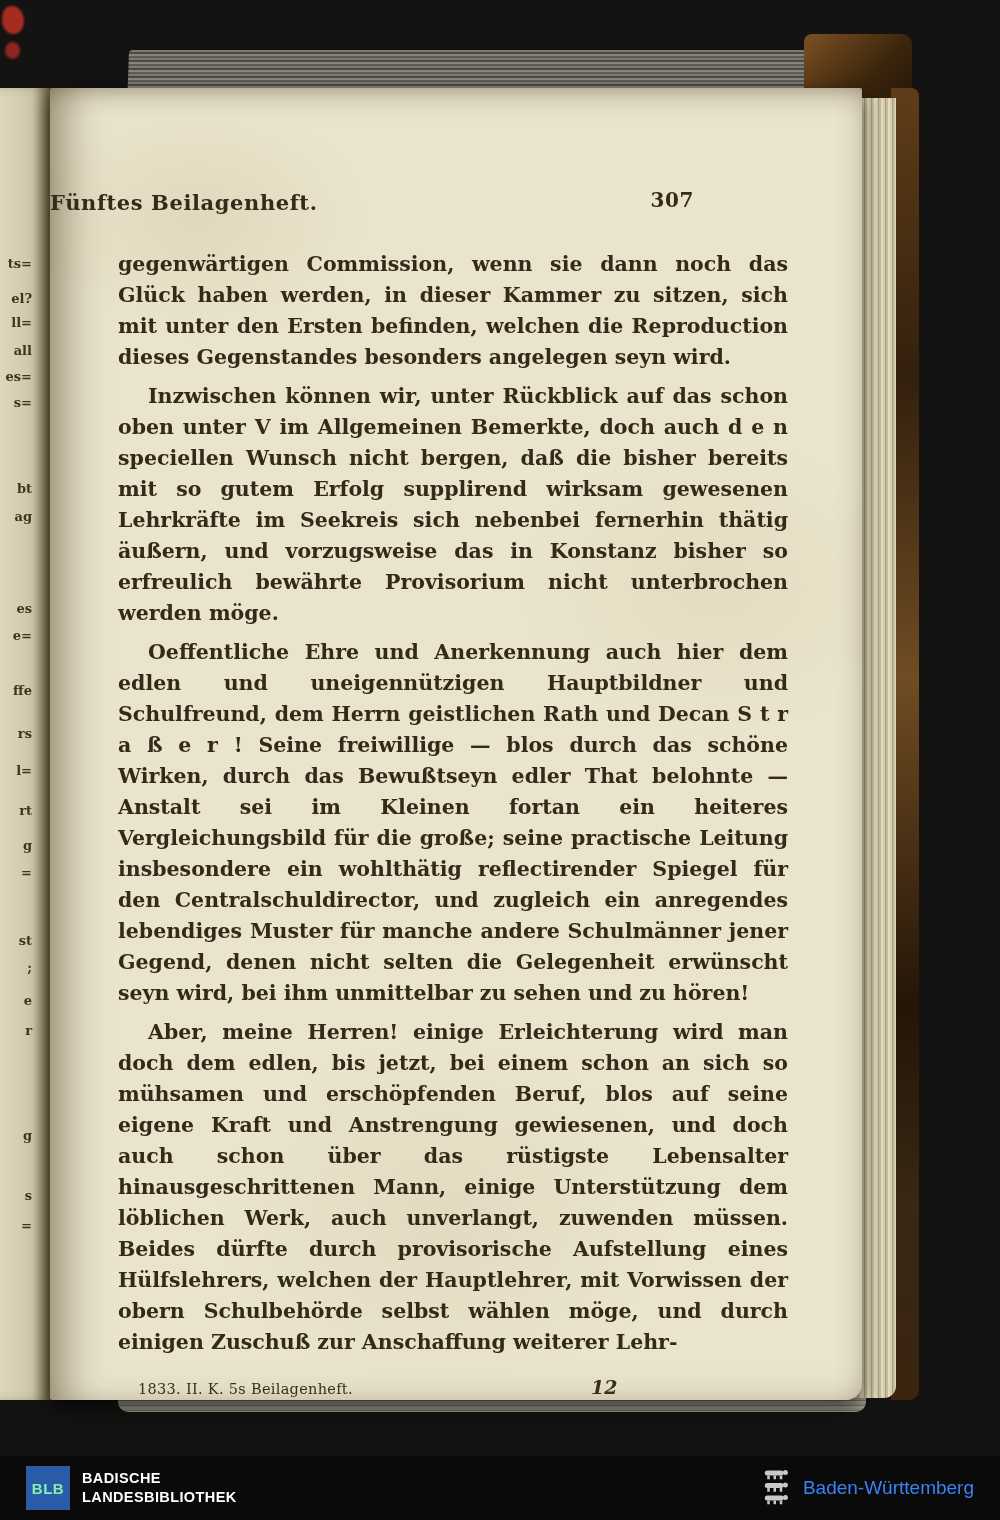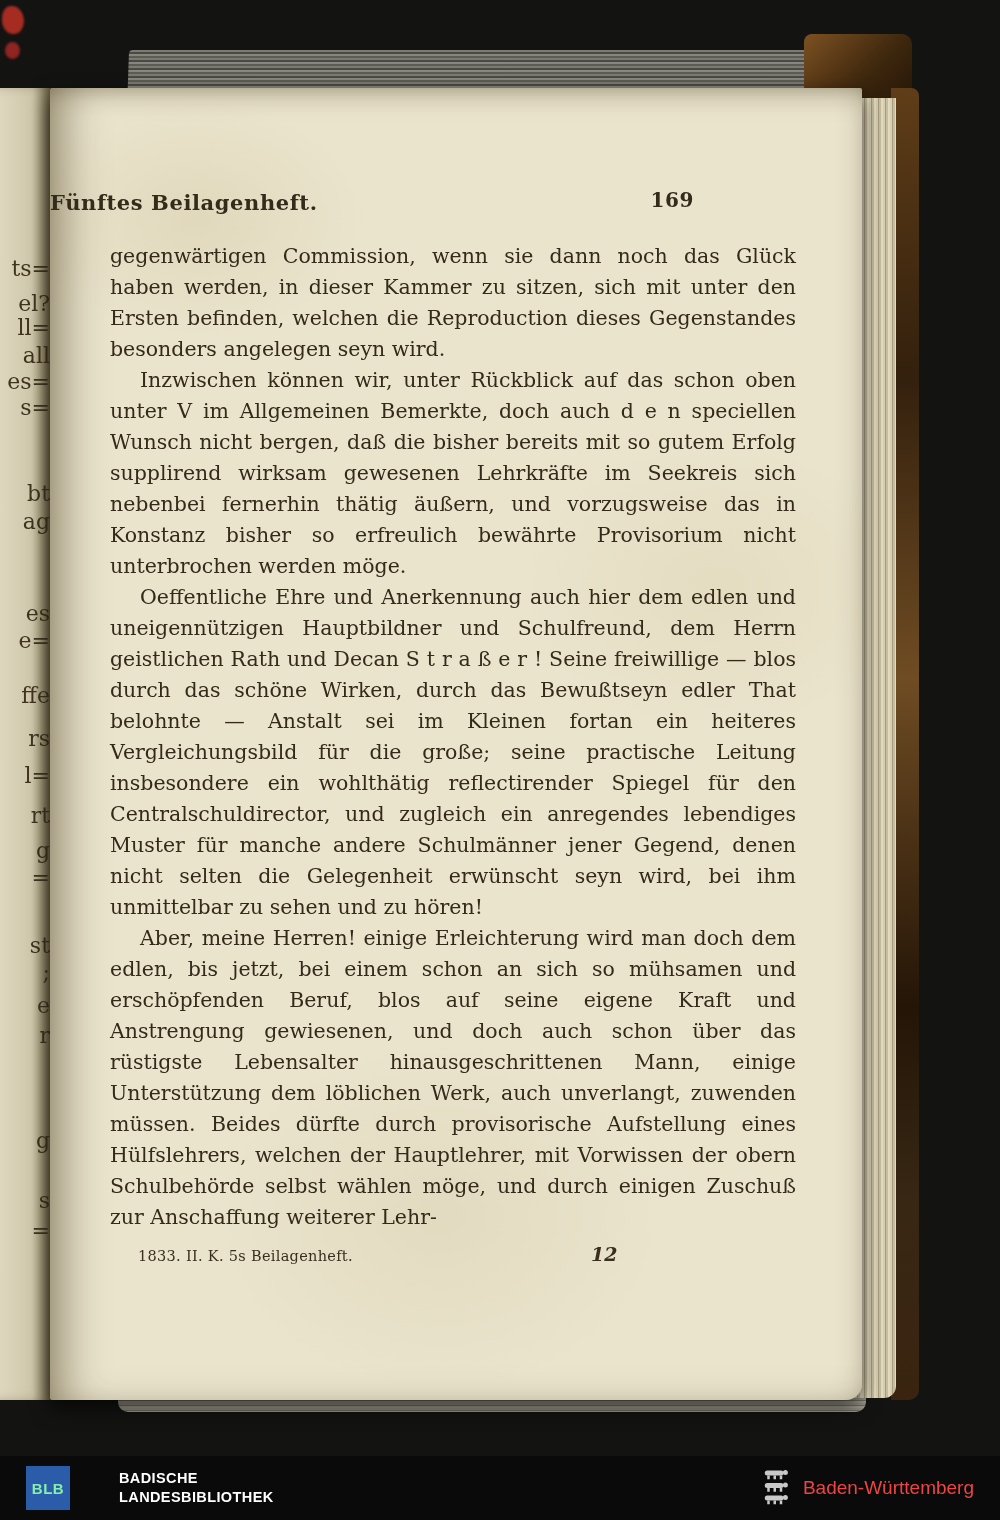--- a/index.html
+++ b/index.html
@@ -32,21 +32,21 @@
     position:absolute; left:118px; top:1398px; width:748px; height:14px;
     background:repeating-linear-gradient(180deg,#b9b5a5 0 2px,#8d8a7c 2px 3px,#c9c4b2 3px 5px);
     border-radius:0 0 10px 10px; opacity:.8;
   }
   .left-page {
     position:absolute; left:0; top:88px; width:50px; height:1312px;
     background:linear-gradient(90deg,#ded7be,#cfc7ab 65%,#998e6d);
     box-shadow:inset -10px 0 14px -6px rgba(50,40,15,.65);
   }
   .frag {
-    position:absolute; right:0; font-size:22px; font-weight:normal;
+    position:absolute; right:18px; font-size:13px; font-weight:bold;
     color:#40341f; white-space:nowrap;
   }
   .red-mark-a {
     position:absolute; left:2px; top:6px; width:22px; height:28px;
     background:#a62c22; border-radius:45% 60% 50% 55%; filter:blur(1px);
   }
   .red-mark-b {
     position:absolute; left:5px; top:42px; width:15px; height:17px;
     background:#8f2520; border-radius:50%; filter:blur(1px);
   }
@@ -70,42 +70,42 @@
     font-size:21px; font-weight:bold; letter-spacing:.6px; color:#352b1a;
   }
   .page-number {
     position:absolute; right:168px; top:-2px;
     font-size:20px; font-weight:bold; color:#352b1a;
   }
   .page-body {
     padding:26px 66px 0 60px; text-align:justify; hyphens:none;
     font-size:20.5px; line-height:31px; color:#35291a;
   }
-  .page-body p { margin:0; text-indent:30px; }
+  .page-body p { margin:8px; text-indent:30px;font-weight:bold; }
   .page-body p.no-indent { text-indent:0; }
   .page-footer {
     display:flex; align-items:baseline; padding:10px 88px 0 88px; color:#3a2f1e;
   }
   .signature { font-size:14.5px; letter-spacing:.3px; }
   .sheet-number { font-size:19px; font-weight:bold; margin-left:238px;font-style:italic; }
   
   .footer-bar {
     position:absolute; left:0; bottom:0; width:1000px; height:64px;
     background:#0a0a0a; display:flex; align-items:center; justify-content:space-between;
     padding:0 26px; box-sizing:border-box;
     font-family:"Liberation Sans", sans-serif;
   }
   .blb-left { display:flex; align-items:center; gap:12px; }
   .blb-logo {
     width:44px; height:44px; background:#2a5caa; color:#86efac;
     display:flex; align-items:center; justify-content:center;
     font-weight:bold; font-size:15px; letter-spacing:.5px;
   }
-  .blb-name { color:#fff; font-weight:bold; font-size:14.5px; line-height:1.3; letter-spacing:.4px;margin-left:37px; }
-  .bw-right { display:flex; align-items:center; gap:12px; color:#ef4444; font-size:19px; }
+  .blb-name { color:#fff; font-weight:bold; font-size:14.5px; line-height:1.3; letter-spacing:.4px; }
+  .bw-right { display:flex; align-items:center; gap:12px; color:#3b82f6; font-size:19px; }
   .bw-emblem { display:block; }
 </style>
 </head>
 <body>
 
 <div class="stage">
 
   <div class="top-edge"></div>
   <div class="cover-corner"></div>
   <div class="cover-strip"></div>
@@ -136,21 +136,21 @@
     <span class="frag" style="top:905px">e</span>
     <span class="frag" style="top:935px">r</span>
     <span class="frag" style="top:1040px">g</span>
     <span class="frag" style="top:1100px">s</span>
     <span class="frag" style="top:1130px">=</span>
   </div>
 
   <div class="page">
     <div class="page-header">
       <span>Fünftes Beilagenheft.</span>
-      <span class="page-number">169</span>
+      <span class="page-number">307</span>
     </div>
     <div class="page-body">
       <p class="no-indent">gegenwärtigen Commission, wenn sie dann noch das Glück haben werden, in dieser Kammer zu sitzen, sich mit unter den Ersten befinden, welchen die Reproduction dieses Gegenstandes besonders angelegen seyn wird.</p>
       <p>Inzwischen können wir, unter Rückblick auf das schon oben unter V im Allgemeinen Bemerkte, doch auch d e n speciellen Wunsch nicht bergen, daß die bisher bereits mit so gutem Erfolg supplirend wirksam gewesenen Lehrkräfte im Seekreis sich nebenbei fernerhin thätig äußern, und vorzugsweise das in Konstanz bisher so erfreulich bewährte Provisorium nicht unterbrochen werden möge.</p>
       <p>Oeffentliche Ehre und Anerkennung auch hier dem edlen und uneigennützigen Hauptbildner und Schulfreund, dem Herrn geistlichen Rath und Decan S t r a ß e r !  Seine freiwillige — blos durch das schöne Wirken, durch das Bewußtseyn edler That belohnte — Anstalt sei im Kleinen fortan ein heiteres Vergleichungsbild für die große; seine practische Leitung insbesondere ein wohlthätig reflectirender Spiegel für den Centralschuldirector, und zugleich ein anregendes lebendiges Muster für manche andere Schulmänner jener Gegend, denen nicht selten die Gelegenheit erwünscht seyn wird, bei ihm unmittelbar zu sehen und zu hören!</p>
       <p>Aber, meine Herren! einige Erleichterung wird man doch dem edlen, bis jetzt, bei einem schon an sich so mühsamen und erschöpfenden Beruf, blos auf seine eigene Kraft und Anstrengung gewiesenen, und doch auch schon über das rüstigste Lebensalter hinausgeschrittenen Mann, einige Unterstützung dem löblichen Werk, auch unverlangt, zuwenden müssen. Beides dürfte durch provisorische Aufstellung eines Hülfslehrers, welchen der Hauptlehrer, mit Vorwissen der obern Schulbehörde selbst wählen möge, und durch einigen Zuschuß zur Anschaffung weiterer Lehr-</p>
     </div>
     <div class="page-footer">
       <span class="signature">1833. II. K. 5s Beilagenheft.</span>
       <span class="sheet-number">12</span>

